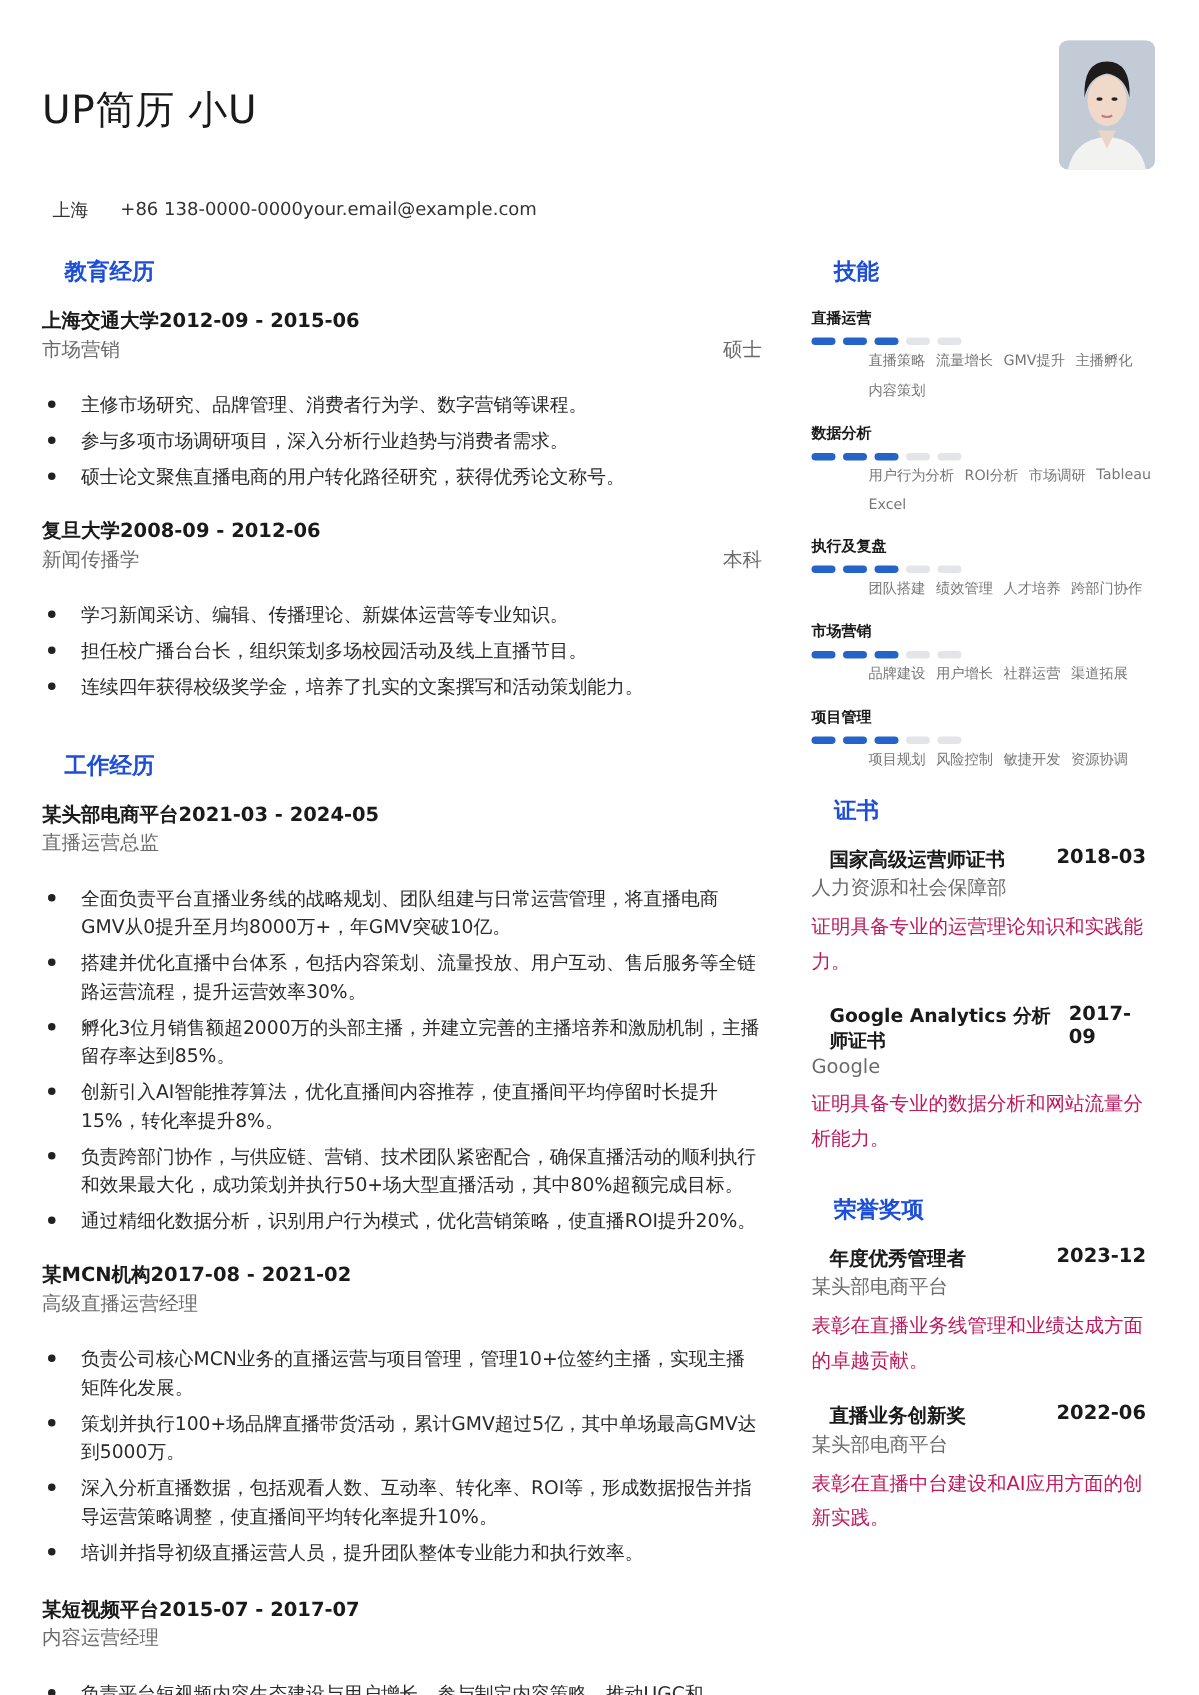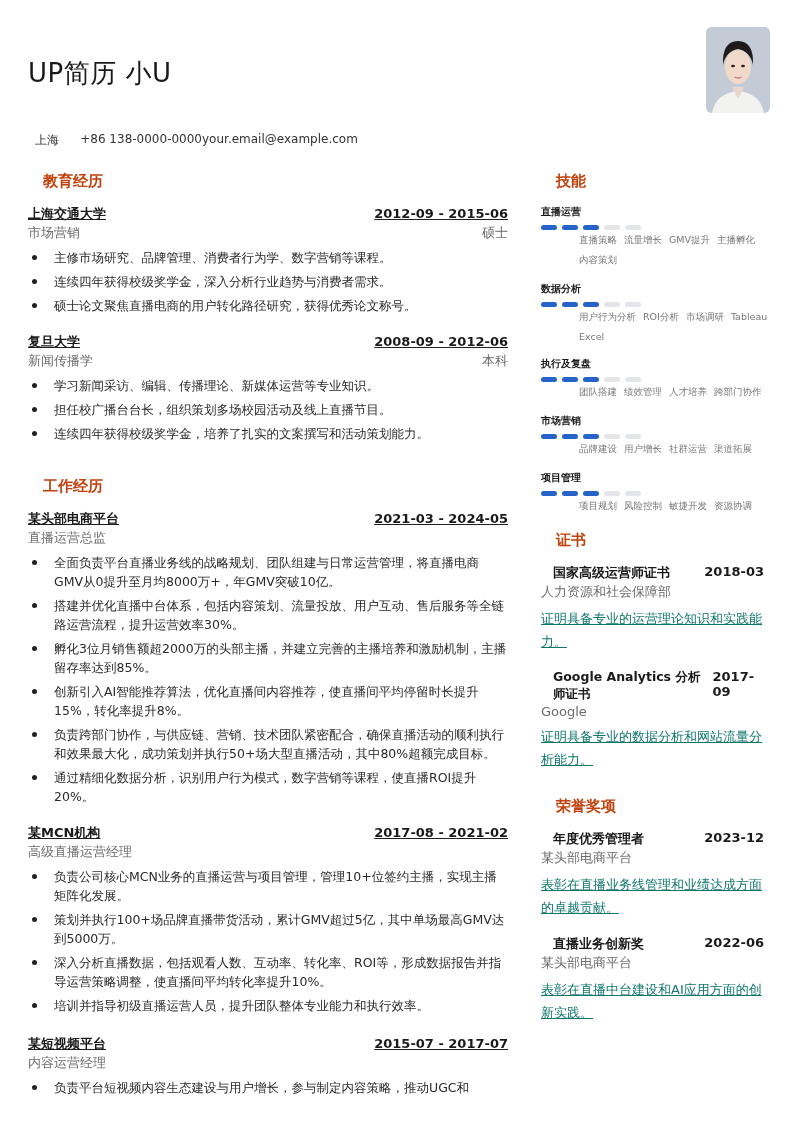--- a/index.html
+++ b/index.html
@@ -11,43 +11,43 @@
   .photo { position: absolute; left: 706px; top: 27px; width: 64px; height: 86px; border-radius: 6px; overflow: hidden;
            background: linear-gradient(180deg, #b9c3cf 0%, #c9d1da 60%, #e8e9ec 100%); }
   .contact { position: absolute; left: 35px; top: 132px; font-size: 12px; color: #333; display: flex; gap: 0; }
   .contact span { display: inline-block; }
   .contact .c-city { width: 45px; }
   .contact .c-phone { width: 122px; text-align: right; }
 
   .left { position: absolute; left: 28px; top: 172px; width: 480px; }
   .right { position: absolute; left: 541px; top: 172px; width: 230px; }
 
-  .section-title { font-size: 15px; font-weight: bold; color: #c2410c; margin-bottom: 14px; padding-left: 15px; }
-
-  .entry-head { display: flex; justify-content: space-between; align-items: baseline; text-decoration: underline; }
+  .section-title { font-size: 15px; font-weight: bold; color: #1d4ed8; margin-bottom: 14px; padding-left: 15px; }
+
+  .entry-head { display: flex; justify-content: flex-start; align-items: baseline; }
   .entry-org { font-size: 13px; font-weight: bold; color: #1a1a1a; }
   .entry-date { font-size: 13px; font-weight: bold; color: #1a1a1a; }
   .entry-sub { display: flex; justify-content: space-between; font-size: 13px; color: #6b6b6b; margin-top: 1px; }
-  ul.bullets { list-style: none; margin-top: 6px; }
+  ul.bullets { list-style: none; margin-top: 18px; }
   ul.bullets li { position: relative; padding-left: 26px; font-size: 12.5px; line-height: 19px; color: #2a2a2a; margin-bottom: 5px; }
   ul.bullets li::before { content: ""; position: absolute; left: 4px; top: 7px; width: 5px; height: 5px; border-radius: 50%; background: #222; }
 
   .skill { margin-bottom: 15px; }
   .skill-name { font-size: 10px; font-weight: bold; color: #1a1a1a; }
   .skill-bar { display: flex; gap: 5px; margin-top: 6px; }
   .skill-bar .seg { width: 16px; height: 5px; border-radius: 3px; background: #e3e5e8; }
   .skill-bar .seg.on { background: #2563c9; }
   .skill-tags { font-size: 9.5px; color: #777; margin-top: 4px; display: flex; gap: 7px; flex-wrap: wrap; margin-left: 38px; }
 
   .rentry { margin-bottom: 16px; }
   .rentry-head { display: flex; justify-content: space-between; width: 223px; }
   .rentry-title { font-size: 13px; font-weight: bold; color: #1a1a1a; padding-left: 12px; }
   .rentry-date { font-size: 13px; font-weight: bold; color: #1a1a1a; }
   .rentry-org { font-size: 13px; color: #6b6b6b; margin-top: 1px; }
-  .rentry-desc { font-size: 13px; line-height: 23px; color: #0f766e; margin-top: 6px; width: 232px; text-decoration: underline; }
+  .rentry-desc { font-size: 13px; line-height: 23px; color: #be185d; margin-top: 6px; width: 232px; }
 </style>
 </head>
 <body>
 
 <div class="page">
 
   <div class="header-name">UP简历 小U</div>
   <div class="photo">
     <svg width="64" height="86" viewBox="0 0 64 86">
       <rect width="64" height="86" fill="#c3ccd6"></rect>
@@ -75,21 +75,21 @@
       <div class="entry-head">
         <span class="entry-org">上海交通大学</span>
         <span class="entry-date">2012-09 - 2015-06</span>
       </div>
       <div class="entry-sub">
         <span>市场营销</span>
         <span>硕士</span>
       </div>
       <ul class="bullets">
         <li>主修市场研究、品牌管理、消费者行为学、数字营销等课程。</li>
-        <li>连续四年获得校级奖学金，深入分析行业趋势与消费者需求。</li>
+        <li>参与多项市场调研项目，深入分析行业趋势与消费者需求。</li>
         <li>硕士论文聚焦直播电商的用户转化路径研究，获得优秀论文称号。</li>
       </ul>
     </div>
 
     <div class="entry" style="margin-bottom:34px;">
       <div class="entry-head">
         <span class="entry-org">复旦大学</span>
         <span class="entry-date">2008-09 - 2012-06</span>
       </div>
       <div class="entry-sub">
@@ -112,21 +112,21 @@
       </div>
       <div class="entry-sub">
         <span>直播运营总监</span>
       </div>
       <ul class="bullets">
         <li>全面负责平台直播业务线的战略规划、团队组建与日常运营管理，将直播电商GMV从0提升至月均8000万+，年GMV突破10亿。</li>
         <li>搭建并优化直播中台体系，包括内容策划、流量投放、用户互动、售后服务等全链路运营流程，提升运营效率30%。</li>
         <li>孵化3位月销售额超2000万的头部主播，并建立完善的主播培养和激励机制，主播留存率达到85%。</li>
         <li>创新引入AI智能推荐算法，优化直播间内容推荐，使直播间平均停留时长提升15%，转化率提升8%。</li>
         <li>负责跨部门协作，与供应链、营销、技术团队紧密配合，确保直播活动的顺利执行和效果最大化，成功策划并执行50+场大型直播活动，其中80%超额完成目标。</li>
-        <li>通过精细化数据分析，识别用户行为模式，数字营销等课程，使直播ROI提升20%。</li>
+        <li>通过精细化数据分析，识别用户行为模式，优化营销策略，使直播ROI提升20%。</li>
       </ul>
     </div>
 
     <div class="entry" style="margin-bottom:20px;">
       <div class="entry-head">
         <span class="entry-org">某MCN机构</span>
         <span class="entry-date">2017-08 - 2021-02</span>
       </div>
       <div class="entry-sub">
         <span>高级直播运营经理</span>

